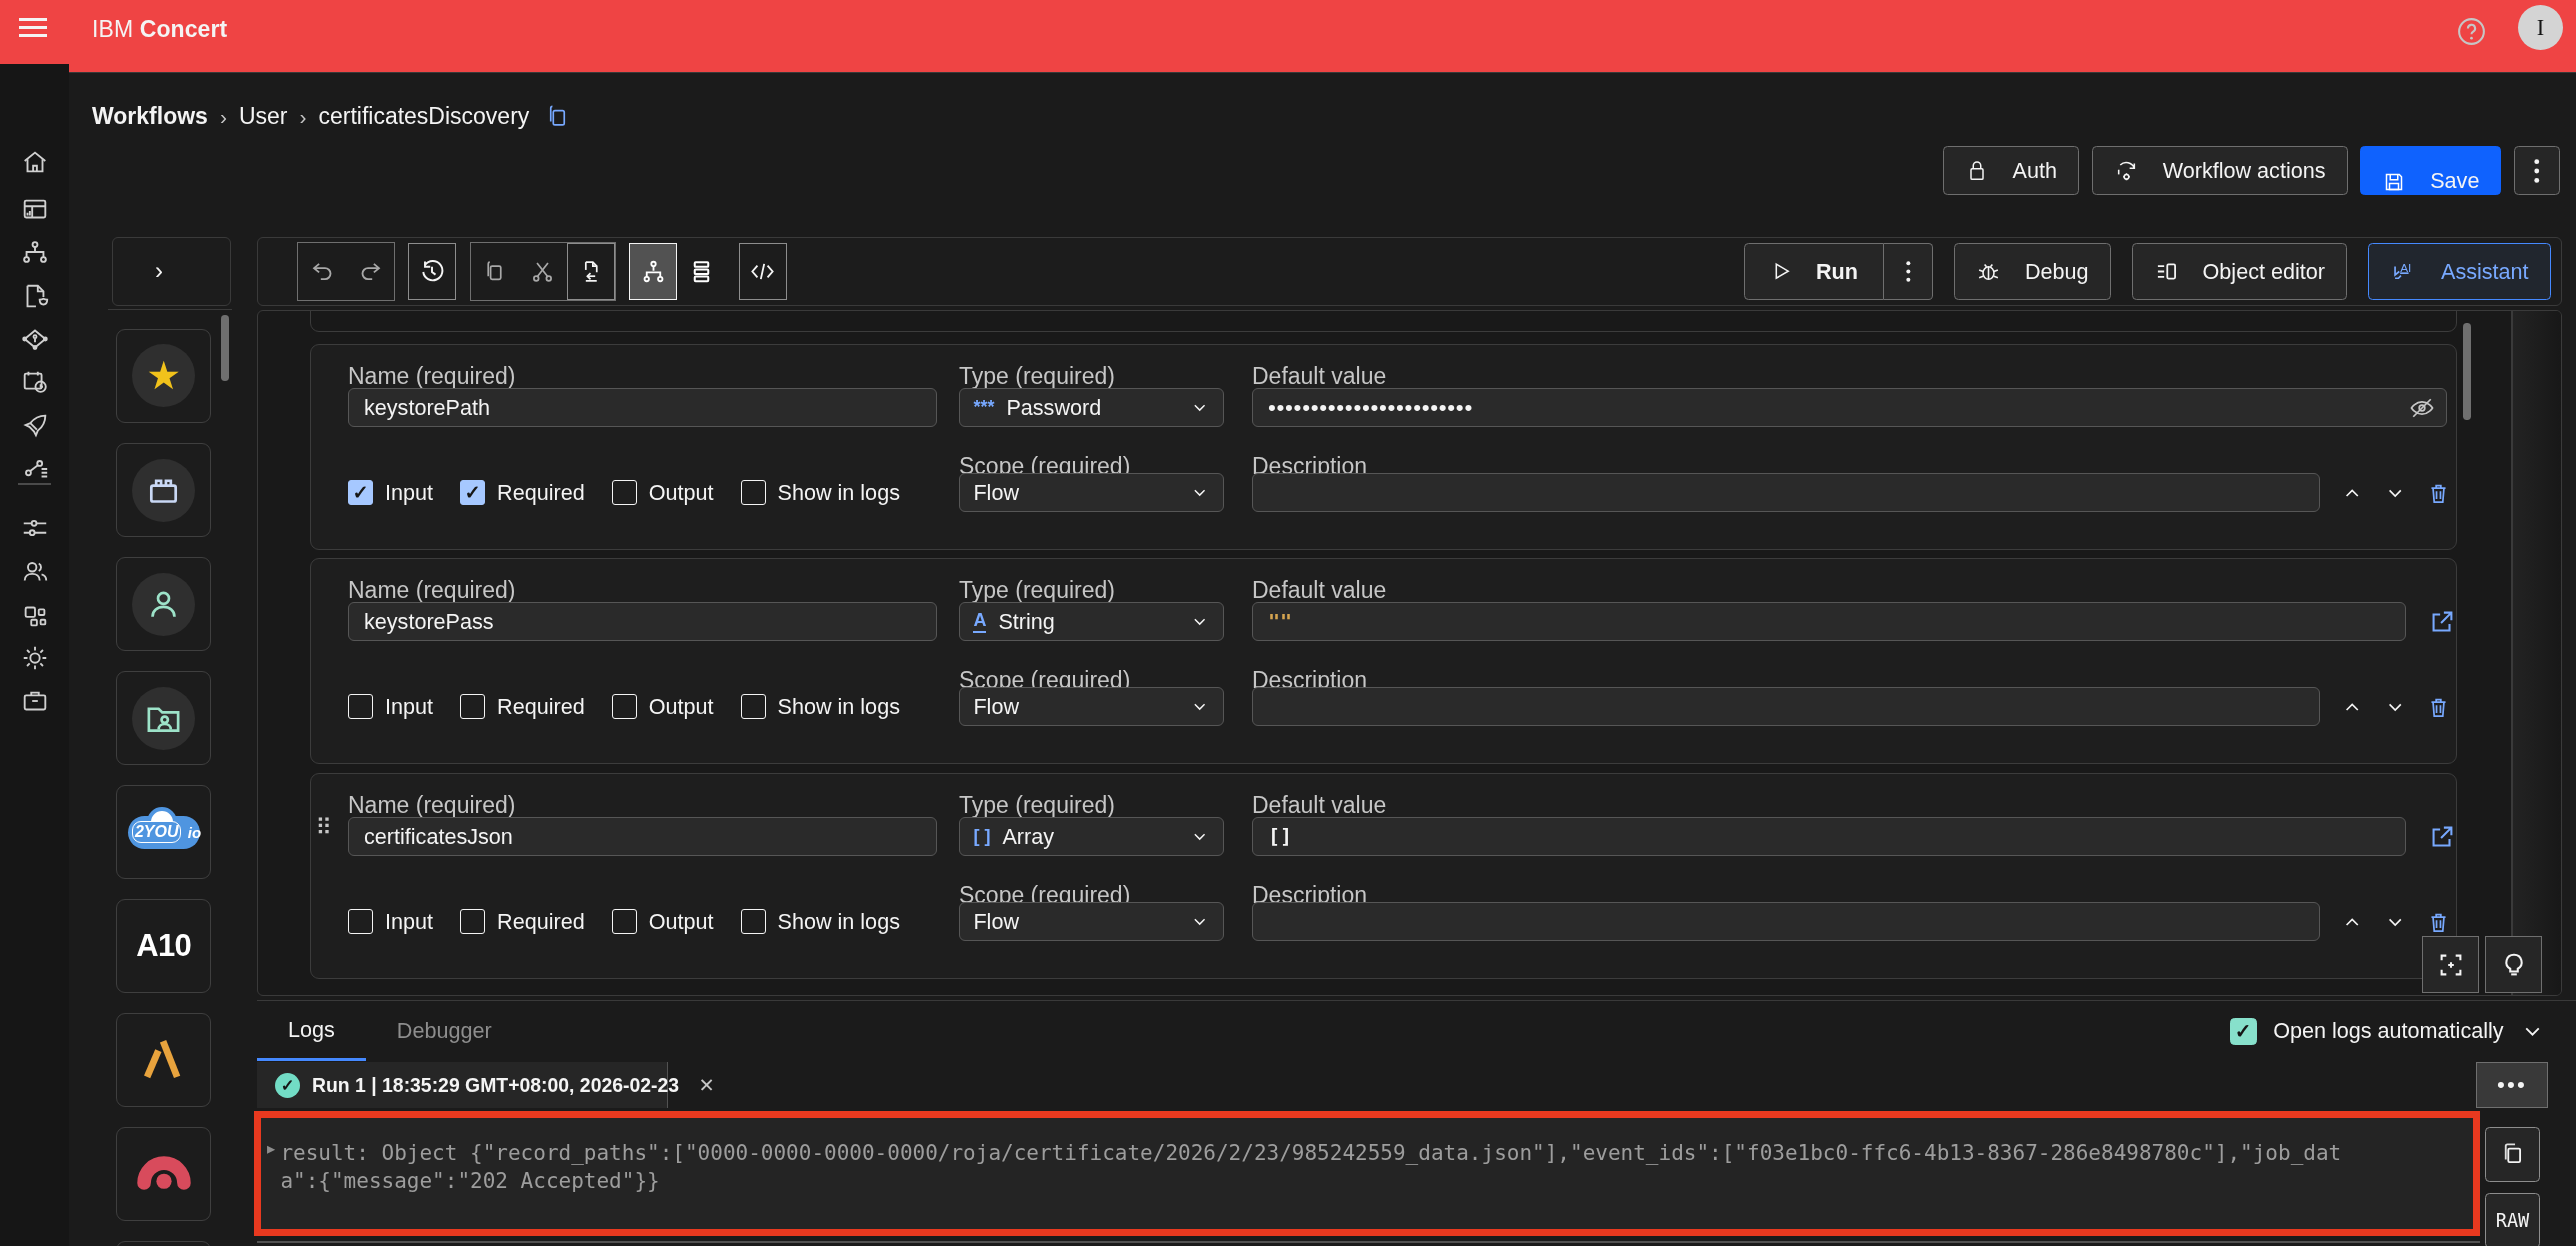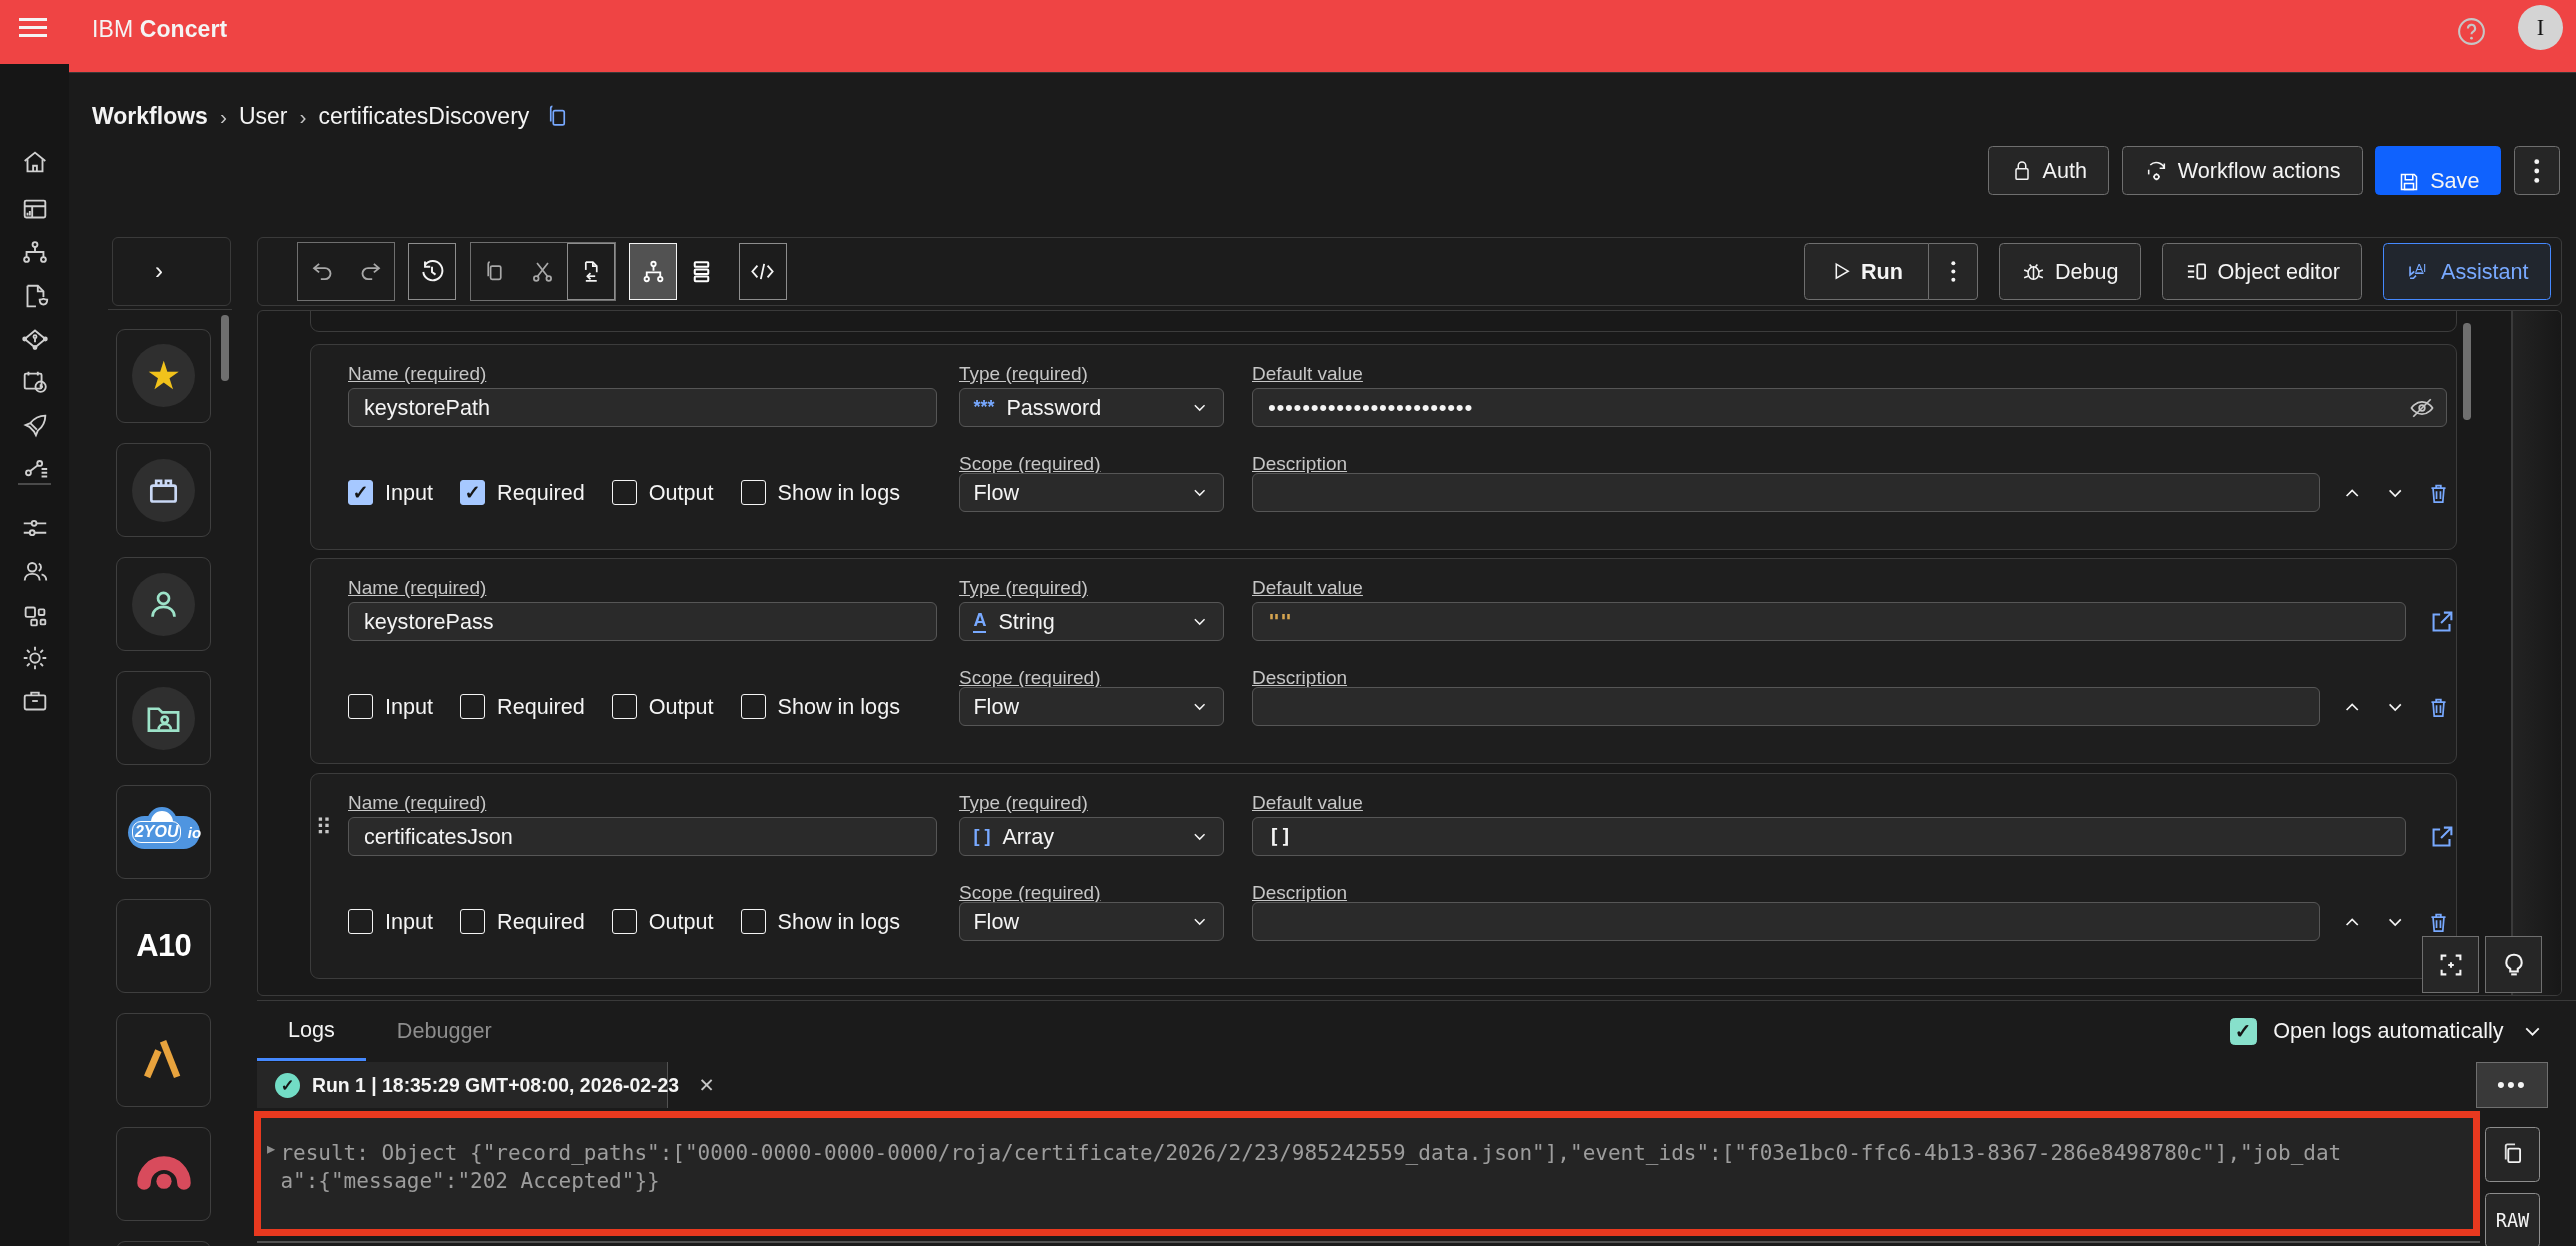--- a/index.html
+++ b/index.html
@@ -22,21 +22,21 @@
   .rail-div{position:absolute;left:18px;width:33px;height:1.5px;background:#4a4a4a;}
 
   
   .crumbs{position:absolute;left:92px;top:103px;font-size:23px;display:flex;align-items:center;gap:12px;}
   .crumb-sep{color:#c6c6c6;font-size:21px;}
   .crumb-b{font-weight:bold;}
   .page-title{position:absolute;left:92px;top:152px;font-size:32px;font-weight:bold;letter-spacing:0.2px;}
 
   
   .top-actions{position:absolute;right:16.4px;top:146px;display:flex;gap:12.7px;height:49px;}
-  .btn{display:flex;align-items:center;gap:9px;padding:0 21px;background:#262626;border:1.5px solid #6f6f6f;border-radius:4.5px;font-size:21.6px;color:#f4f4f4;cursor:pointer;}
+  .btn{display:flex;align-items:center;gap:24px;padding:0 21px;background:#262626;border:1.5px solid #6f6f6f;border-radius:4.5px;font-size:21.6px;color:#f4f4f4;cursor:pointer;}
   .btn.primary{background:#0f62fe;border-color:#0f62fe;align-items:flex-end;}
   .btn.square{padding:0 18px;}
   .btn.assist{border-color:#4589ff;color:#78a9ff;background:#21262e;}
 
   
   .collapse-box{position:absolute;left:112px;top:237px;width:119px;height:69px;background:#1c1c1c;border:1.5px solid #3a3a3a;border-radius:6px;}
   .collapse-box .chev{position:absolute;left:42px;top:19.4px;color:#f4f4f4;font-size:24px;}
   #toolbar{position:absolute;left:257px;top:237px;width:2305px;height:69px;background:#1c1c1c;border:1.5px solid #3a3a3a;border-radius:6px;display:flex;align-items:center;}
   .tb-left{display:flex;align-items:center;margin-left:39px;gap:13.4px;}
   .tb-group{display:flex;}
@@ -51,21 +51,21 @@
   .run-split .seg{width:49px;height:57px;background:#262626;border:1.5px solid #6f6f6f;border-left:none;border-radius:0 4.5px 4.5px 0;display:flex;align-items:center;justify-content:center;cursor:pointer;}
 
   
   #canvas{position:absolute;left:257px;top:310px;width:2305px;height:686px;background:#191919;border:1.5px solid #3a3a3a;border-radius:6px;overflow:hidden;}
   .prev-card-edge{position:absolute;left:52px;top:-19.4px;width:2147px;height:40px;border:1.5px solid #3c3c3c;border-radius:9px;}
   .canvas-divider{position:absolute;left:2253px;top:0;width:1.5px;height:686px;background:#3a3a3a;}
   .canvas-right{position:absolute;left:2255px;top:0;width:51px;height:686px;background:linear-gradient(to right,#232323,#171717);}
   .vscroll{position:absolute;left:2205px;top:12px;width:7.5px;height:97px;background:#6f6f6f;border-radius:3.7px;}
 
   .card{position:absolute;left:52px;width:2147px;height:206px;background:#1e1e1e;border:1.5px solid #3c3c3c;border-radius:9px;}
-  .lbl{position:absolute;font-size:19px;color:#c6c6c6;text-decoration:underline;}
+  .lbl{position:absolute;font-size:23px;color:#c6c6c6;}
   .tinput{position:absolute;height:39px;background:#2a2a2a;border:1.5px solid #565656;border-radius:6px;display:flex;align-items:center;padding:0 15px;font-size:21.6px;cursor:text;}
   .dd{position:absolute;height:39px;background:#2a2a2a;border:1.5px solid #565656;border-radius:6px;display:flex;align-items:center;padding:0 13.4px;font-size:21.6px;cursor:pointer;gap:12px;}
   .dd .chevsvg{margin-left:auto;}
   .glyph{color:#78a9ff;font-weight:bold;font-size:18px;}
   .glyph.u{border-bottom:2.2px solid #78a9ff;padding-bottom:0.7px;}
   .dots{font-size:22.4px;letter-spacing:0.7px;}
   .codeval{font-family:"DejaVu Sans Mono",monospace;font-size:20px;color:#d6a550;font-weight:bold;}
   .inline-eye{position:absolute;right:10.4px;top:4.5px;}
   .ext-ic{position:absolute;width:33px;height:33px;display:flex;align-items:center;justify-content:center;cursor:pointer;}
   .rowctl{position:absolute;width:36px;height:36px;display:flex;align-items:center;justify-content:center;cursor:pointer;}

